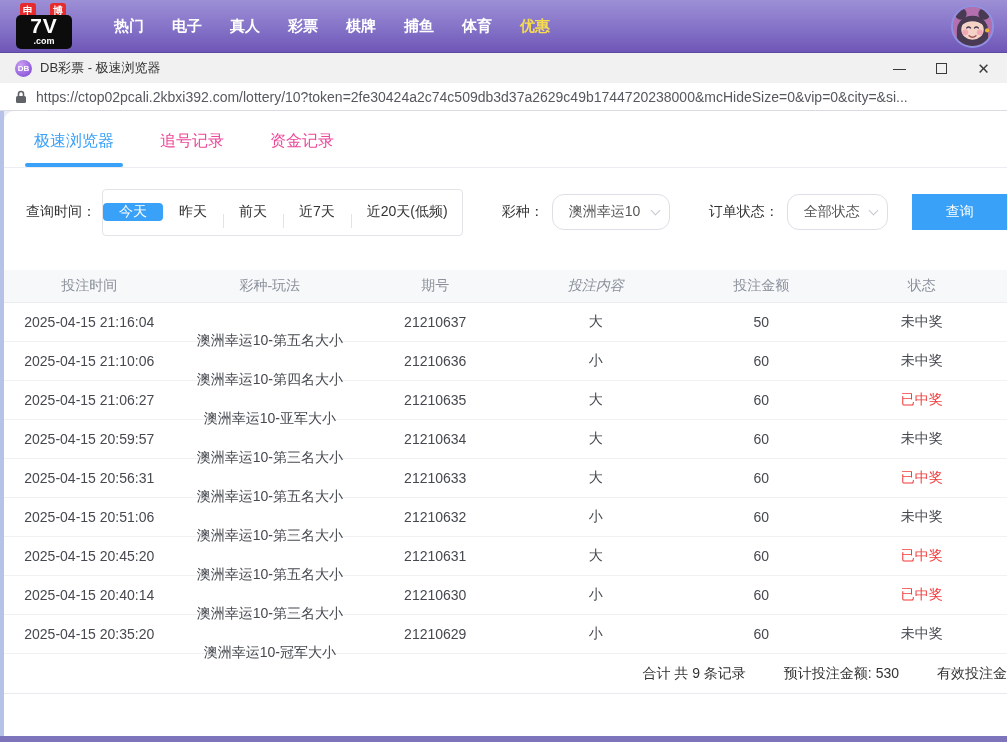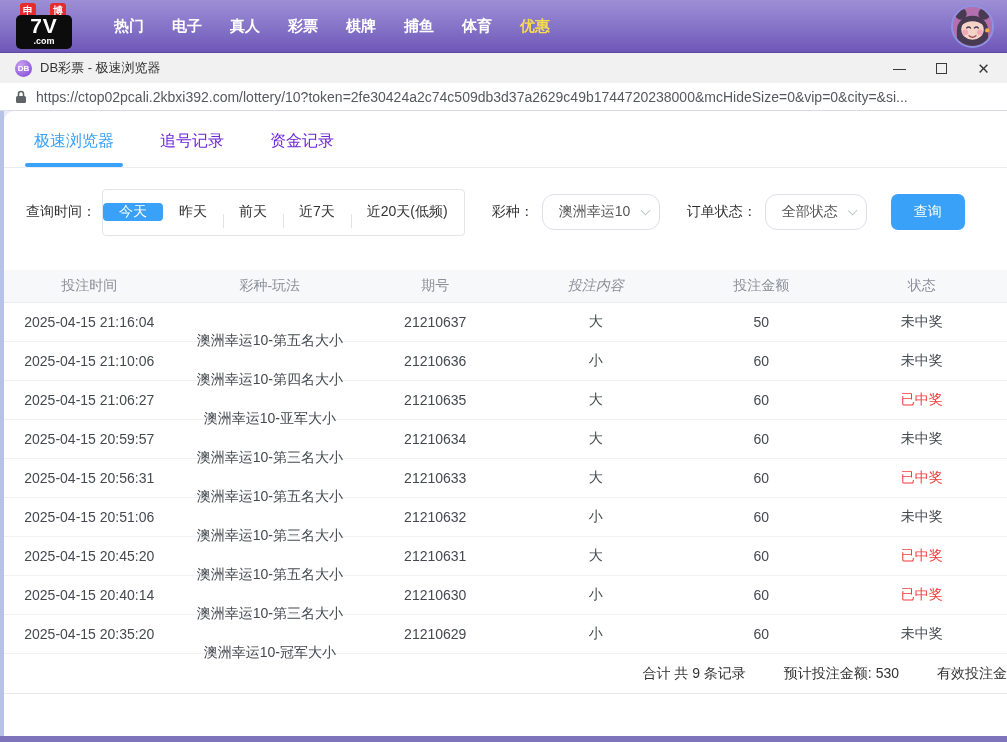--- a/index.html
+++ b/index.html
@@ -65,31 +65,31 @@
   .lock { margin:0 9px 0 7px; display:flex; }
   .url-text { font-size:14px; color:#55585e; white-space:nowrap; overflow:hidden; }
 
   
   .page { position:relative; height:631px; background:#e9ecf6; }
   .left-strip { position:absolute; left:0; top:0; bottom:0; width:4px; background:#b6c2e8; z-index:2; }
   .card { margin-left:4px; height:100%; background:#fff; border-top-left-radius:10px; }
 
   
   .tabs { display:flex; gap:46px; padding:20px 0 0 30px; border-bottom:1px solid #ecedf2; }
-  .tab { font-size:16px; color:#6d28d9; padding-bottom:15px; position:relative; cursor:pointer; white-space:nowrap; }
+  .tab { font-size:16px; color:#ec4899; padding-bottom:15px; position:relative; cursor:pointer; white-space:nowrap; }
   .tab.active { color:#3aa1f8; }
   .tab.active::after {
     content:""; position:absolute; left:-9px; right:-9px; bottom:0; height:4px;
     border-radius:3px; background:#3aa1f8;
   }
 
   
   .filterbar { display:flex; align-items:center; margin:26px 0 0 22px; height:36px; }
   .f-label { font-size:14px; color:#333; margin-right:6px; white-space:nowrap; }
-  .f-label.gap { margin-left:27px; }
+  .f-label.gap { margin-left:39px; }
   .seg {
     display:flex; align-items:center; height:47px; border:1px solid #e4e4e8;
     border-radius:4px; overflow:hidden;
   }
   .seg-item {
     border:none; background:#fff; font-size:14px; color:#333; padding:0 16px;
     position:relative; font-family:inherit; cursor:pointer; white-space:nowrap;
   }
   .seg-item.active { background:#3aa1f8; color:#fff; border-radius:4px; }
   .seg-item:not(.active) + .seg-item::before {
@@ -101,22 +101,22 @@
     position:relative; cursor:pointer; margin-left:2px; white-space:nowrap;
   }
   .select.w-lottery { min-width:118px; }
   .select.w-status  { min-width:96px; }
   .chev {
     position:absolute; right:10px; top:12px; width:7px; height:7px;
     border-right:1.5px solid #c4c8d0; border-bottom:1.5px solid #c4c8d0;
     transform:rotate(45deg);
   }
   .search-btn {
-    margin-left:24px; width:74px; height:36px; background:#3aa1f8; color:#fff;
-    border:none; border-radius:7px; font-size:14px; font-family:inherit; cursor:pointer;
+    margin-left:24px; width:95px; height:36px; background:#3aa1f8; color:#fff;
+    border:none; border-radius:0; font-size:14px; font-family:inherit; cursor:pointer;
   }
 
   
   .thead {
     display:flex; align-items:center; height:33px; margin-top:40px;
     background:#f7f8fa; border-bottom:1px solid #ececf0;
   }
   .th { font-size:14px; color:#8a8f99; text-align:center; }
   .thead .th:nth-of-type(1){width:17%;} .thead .th:nth-of-type(2){width:19%;font-family:Liberation Serif, serif;}
   .thead .th:nth-of-type(3){width:14%;} .thead .th:nth-of-type(4){width:18%;font-style:italic;}

